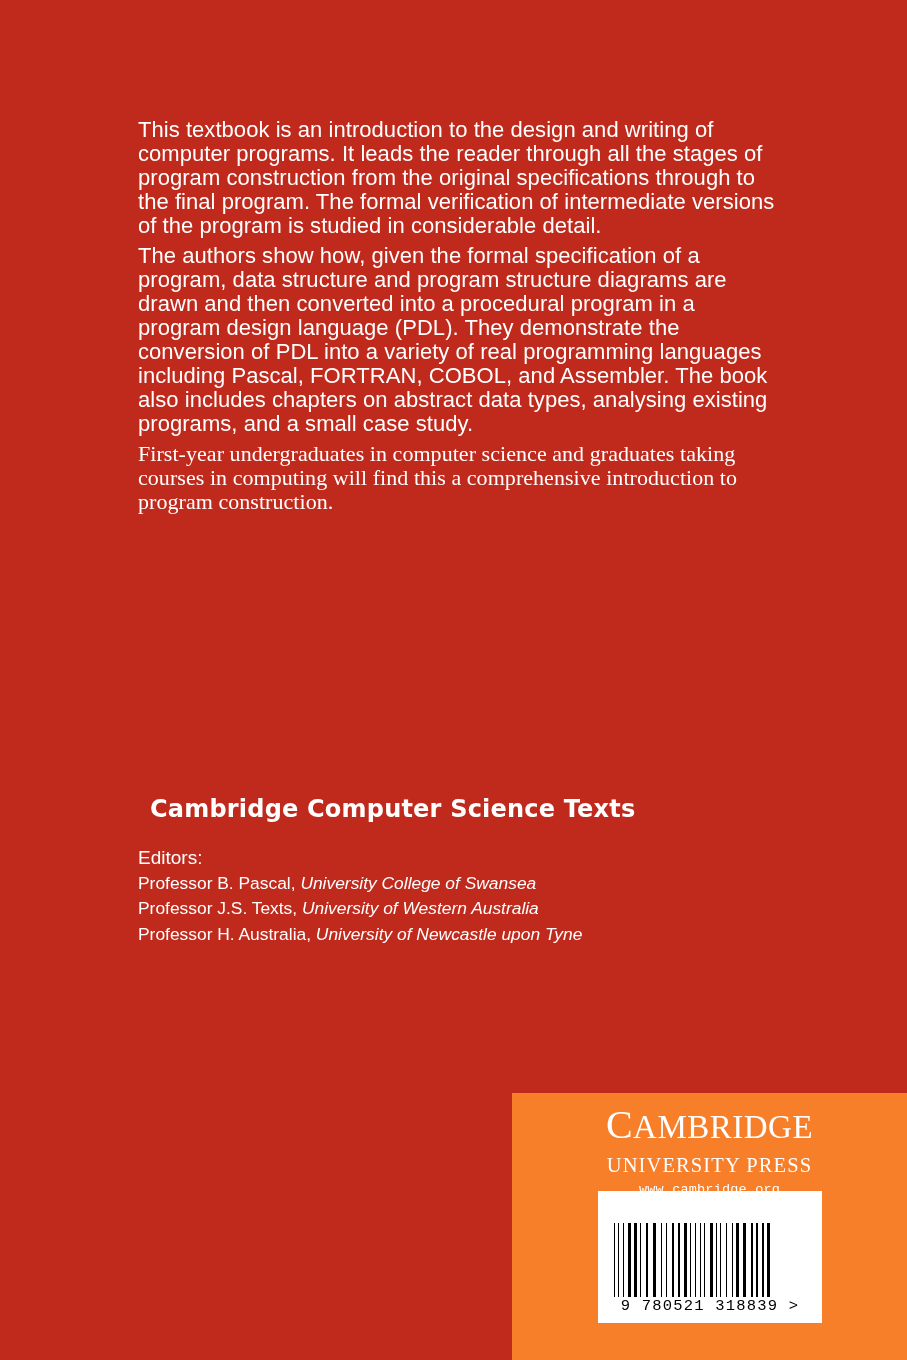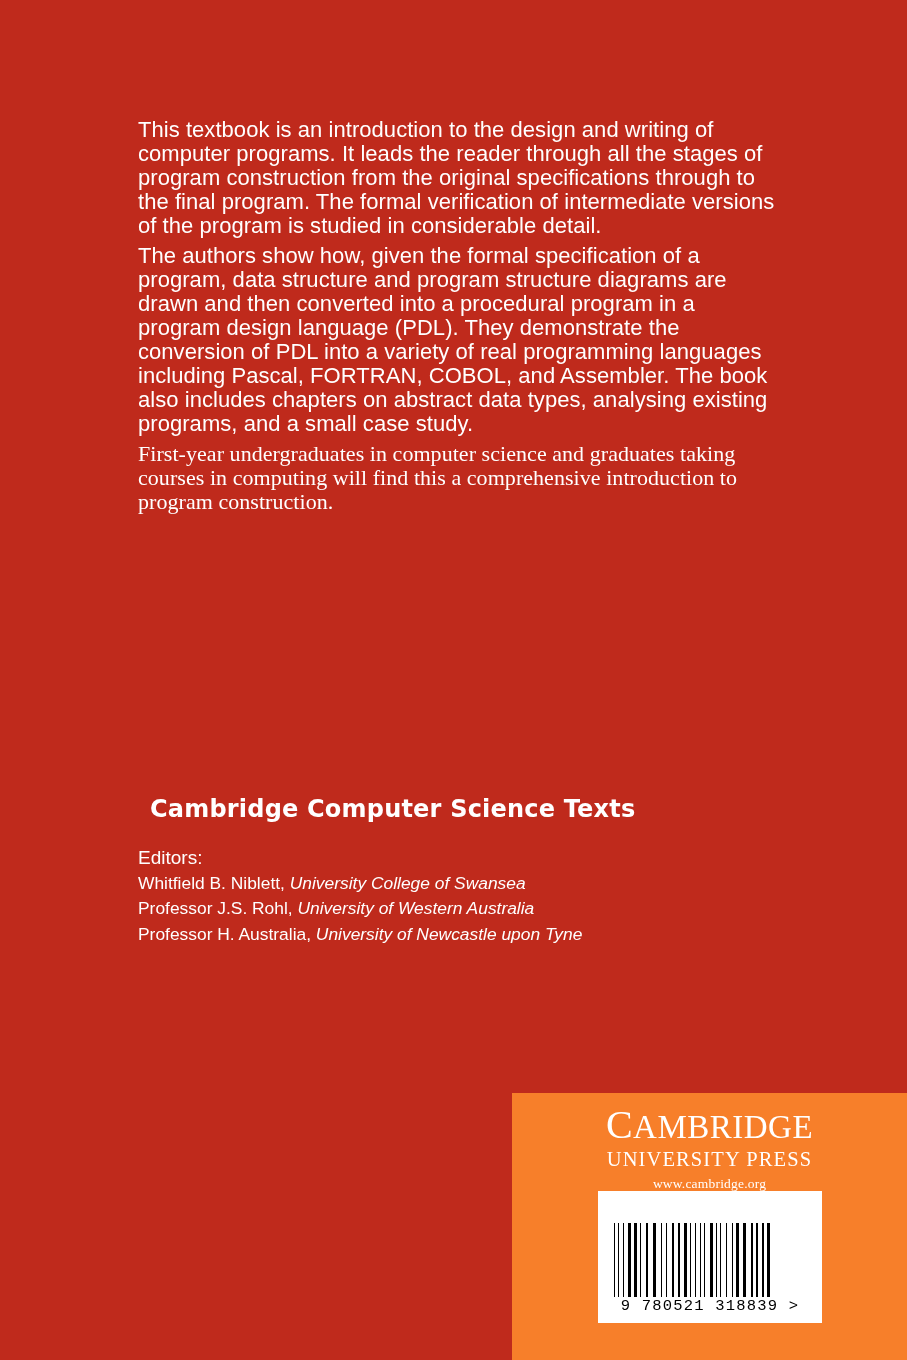--- a/index.html
+++ b/index.html
@@ -88,27 +88,27 @@
     letter-spacing: 0.5px;
     line-height: 36px;
   }
   .cup-line1 .big {
     font-size: 40px;
   }
   .cup-line2 {
     font-size: 20.5px;
     letter-spacing: 1.1px;
     line-height: 24px;
-    margin-top: 2px;
+    margin-top: 8px;
   }
   .cup-url {
     font-size: 13.5px;
     letter-spacing: 0.2px;
     margin-top: 5px;
-    font-family: Liberation Serif, serif;
+    font-family: Liberation Mono, monospace;
     color: #ffffff;
   }
   .barcode-box {
     position: absolute;
     left: 86px;
     top: 98px;
     width: 224px;
     height: 132px;
     background: #ffffff;
     padding: 0;
@@ -157,25 +157,25 @@
   <div class="blurb">
     <p>This textbook is an introduction to the design and writing of computer programs. It leads the reader through all the stages of program construction from the original specifications through to the final program. The formal verification of intermediate versions of the program is studied in considerable detail.</p>
     <p>The authors show how, given the formal specification of a program, data structure and program structure diagrams are drawn and then converted into a procedural program in a program design language (PDL). They demonstrate the conversion of PDL into a variety of real programming languages including Pascal, FORTRAN, COBOL, and Assembler. The book also includes chapters on abstract data types, analysing existing programs, and a small case study.</p>
     <p>First-year undergraduates in computer science and graduates taking courses in computing will find this a comprehensive introduction to program construction.</p>
   </div>
 
   <div class="series">
     <div class="series-title">Cambridge Computer Science Texts</div>
     <div class="editors-label">Editors:</div>
     <div class="editor-line">
-      <span>Whitfield B. Niblett,</span>
+      <span>Professor B. Pascal,</span>
       <span class="aff">University College of Swansea</span>
     </div>
     <div class="editor-line">
-      <span>Professor J.S. Rohl,</span>
+      <span>Professor J.S. Texts,</span>
       <span class="aff">University of Western Australia</span>
     </div>
     <div class="editor-line">
       <span>Professor H. Australia,</span>
       <span class="aff">University of Newcastle upon Tyne</span>
     </div>
   </div>
 
   <div class="logo-box">
     <div class="cup-wordmark">

